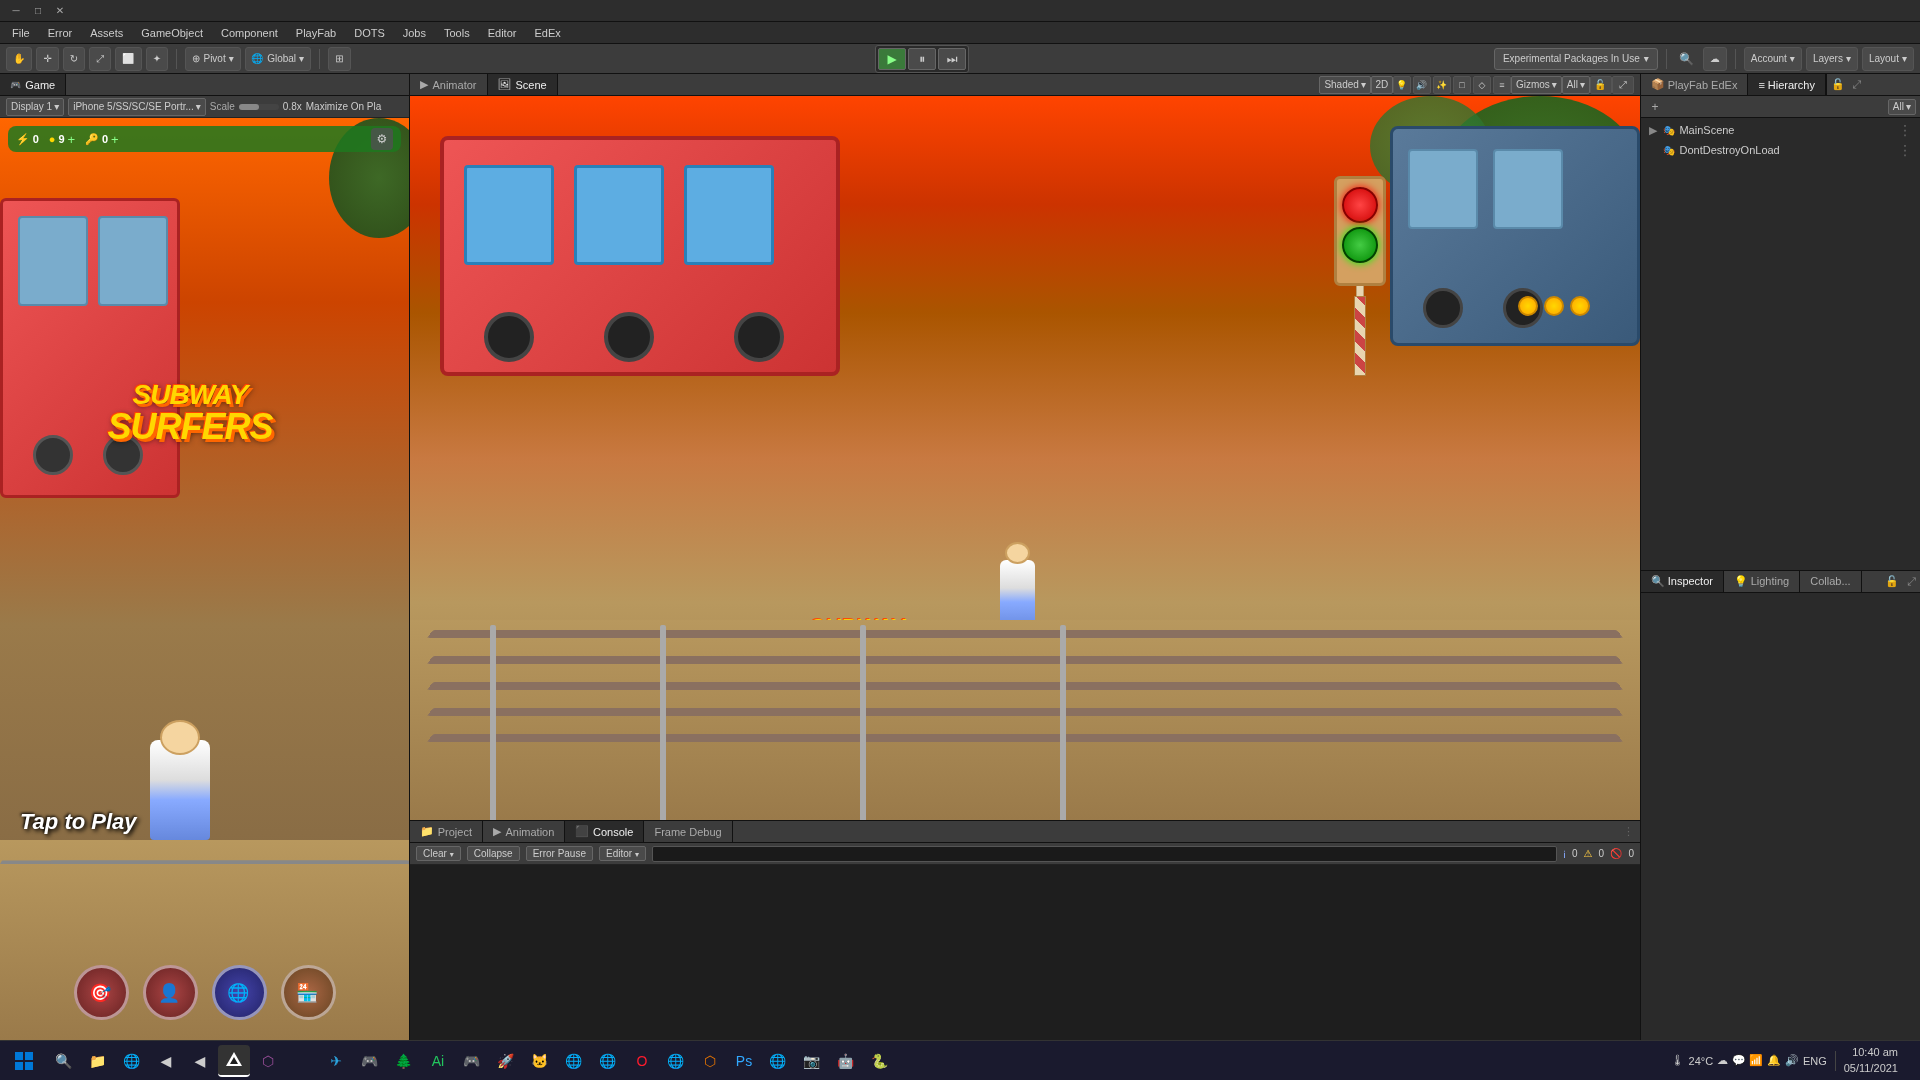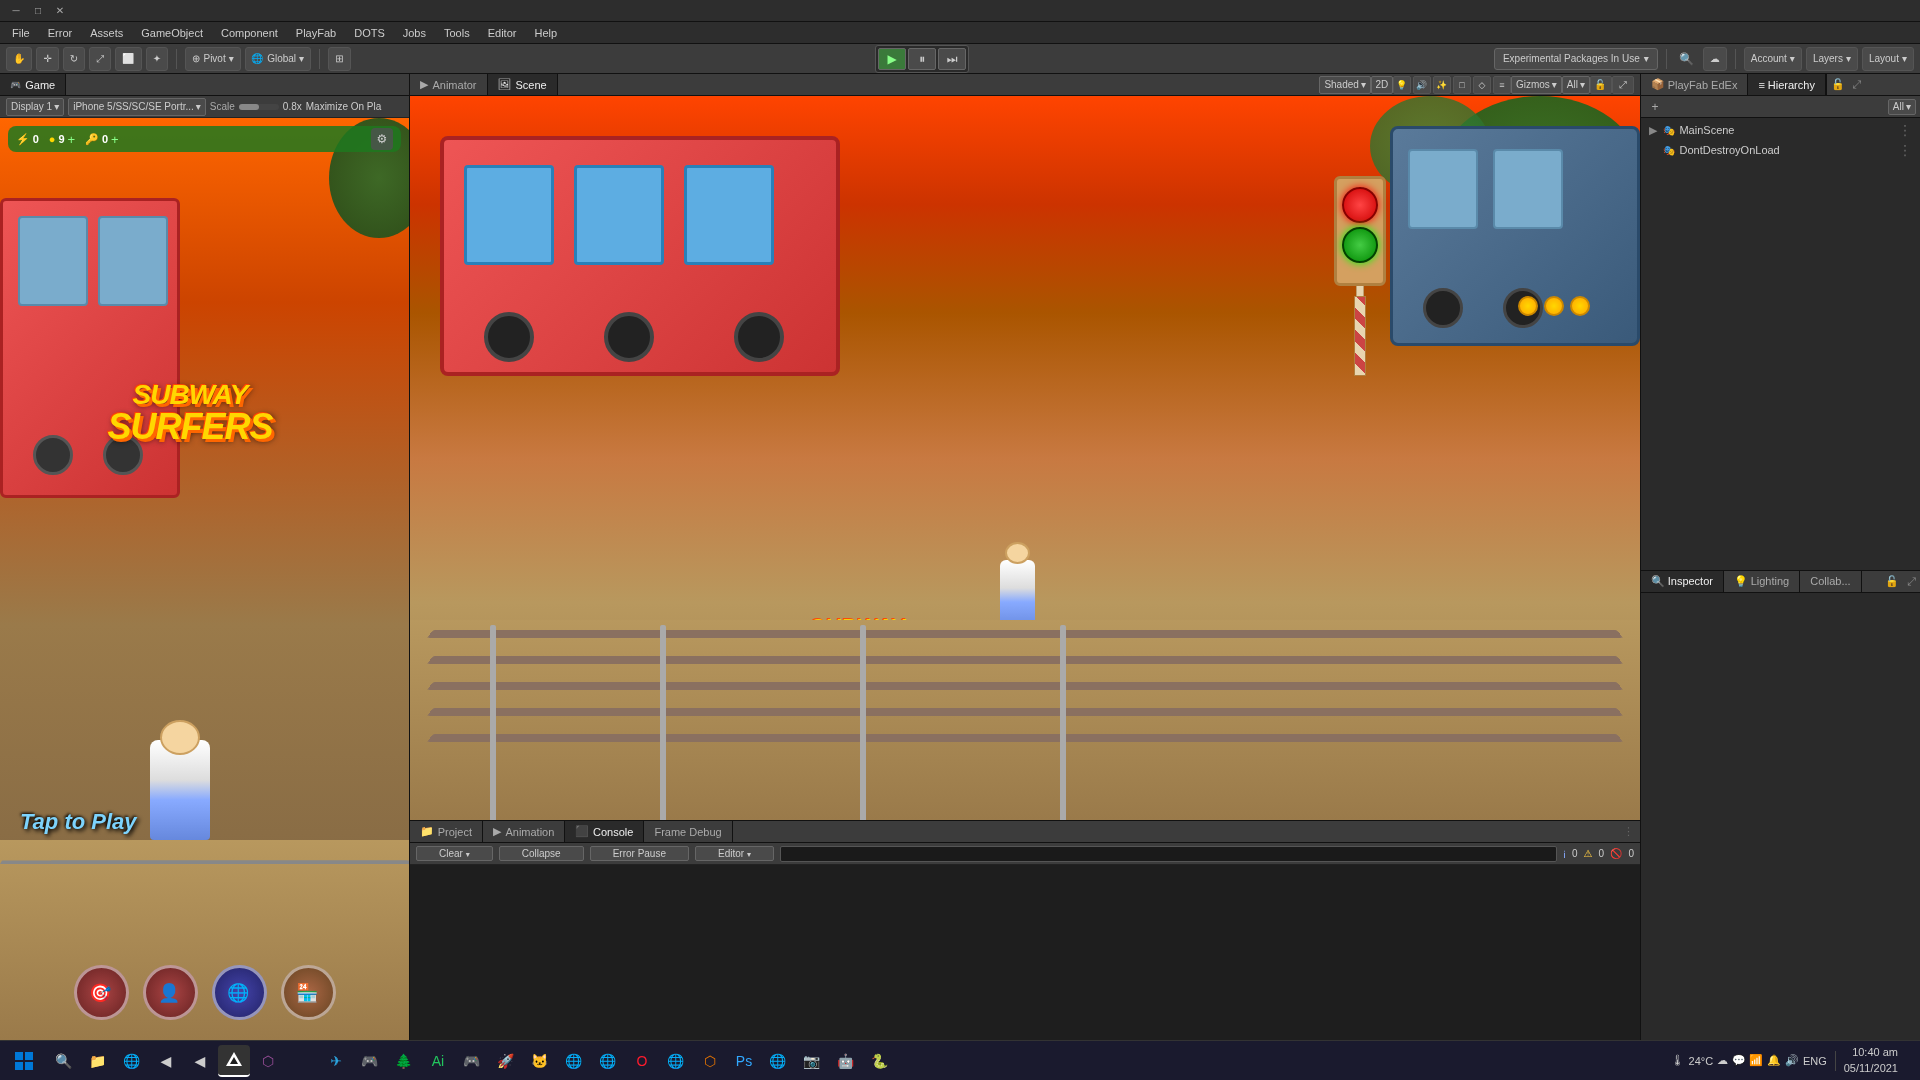--- a/index.html
+++ b/index.html
@@ -247,21 +247,21 @@
       height: 22px;
       background: #3c3c3c;
       display: flex;
       align-items: center;
       padding: 0 6px;
       gap: 6px;
       font-size: 10px;
       border-bottom: 1px solid #222;
     }
     .console-btn {
-      padding: 1px 22px;
+      padding: 1px 6px;
       background: #4a4a4a;
       border: 1px solid #666;
       border-radius: 2px;
       color: #ccc;
       cursor: pointer;
       font-size: 10px;
     }
     .console-content {
       flex: 1;
       background: #1e1e1e;
@@ -475,21 +475,21 @@
   <div class="menu-item">File</div>
   <div class="menu-item">Error</div>
   <div class="menu-item">Assets</div>
   <div class="menu-item">GameObject</div>
   <div class="menu-item">Component</div>
   <div class="menu-item">PlayFab</div>
   <div class="menu-item">DOTS</div>
   <div class="menu-item">Jobs</div>
   <div class="menu-item">Tools</div>
   <div class="menu-item">Editor</div>
-  <div class="menu-item">Help</div>
+  <div class="menu-item">EdEx</div>
 </div>
 
 <div id="toolbar">
 
   <div class="toolbar-btn" title="Hand Tool">✋</div>
   <div class="toolbar-btn" title="Move Tool">✛</div>
   <div class="toolbar-btn" title="Rotate Tool">↻</div>
   <div class="toolbar-btn" title="Scale Tool">⤢</div>
   <div class="toolbar-btn" title="Rect Tool">⬜</div>
   <div class="toolbar-btn" title="Transform Tool">✦</div>
@@ -627,21 +627,21 @@
           <span style="color:#fff;font-size:11px;font-weight:bold;">0</span>
           <span style="color:#8f8;font-size:13px;cursor:pointer;">+</span>
         </div>
 
         <div style="margin-left:auto;width:22px;height:22px;background:rgba(80,80,80,0.8);border-radius:4px;display:flex;align-items:center;justify-content:center;cursor:pointer;">
           <span style="font-size:12px;color:#ccc;">⚙</span>
         </div>
       </div>
 
       <div style="position:absolute;bottom:205px;left:20px;">
-        <span style="color:#7dd3fc;font-size:22px;font-weight:bold;font-style:italic;text-shadow:2px 2px 4px black,-1px -1px 3px black;">Tap to Play</span>
+        <span style="color:#ffffff;font-size:22px;font-weight:bold;font-style:italic;text-shadow:2px 2px 4px black,-1px -1px 3px black;">Tap to Play</span>
       </div>
 
       <div class="bottom-icons">
         <div class="bottom-icon icon-red" style="font-size:18px;">🎯</div>
         <div class="bottom-icon icon-red" style="font-size:18px;">👤</div>
         <div class="bottom-icon" style="font-size:18px;background:radial-gradient(circle,#44a,#226);border-radius:50%;width:55px;height:55px;display:flex;align-items:center;justify-content:center;border:3px solid rgba(255,255,255,0.5);">🌐</div>
         <div class="bottom-icon icon-orange" style="font-size:18px;">🏪</div>
       </div>
     </div>
   </div>

